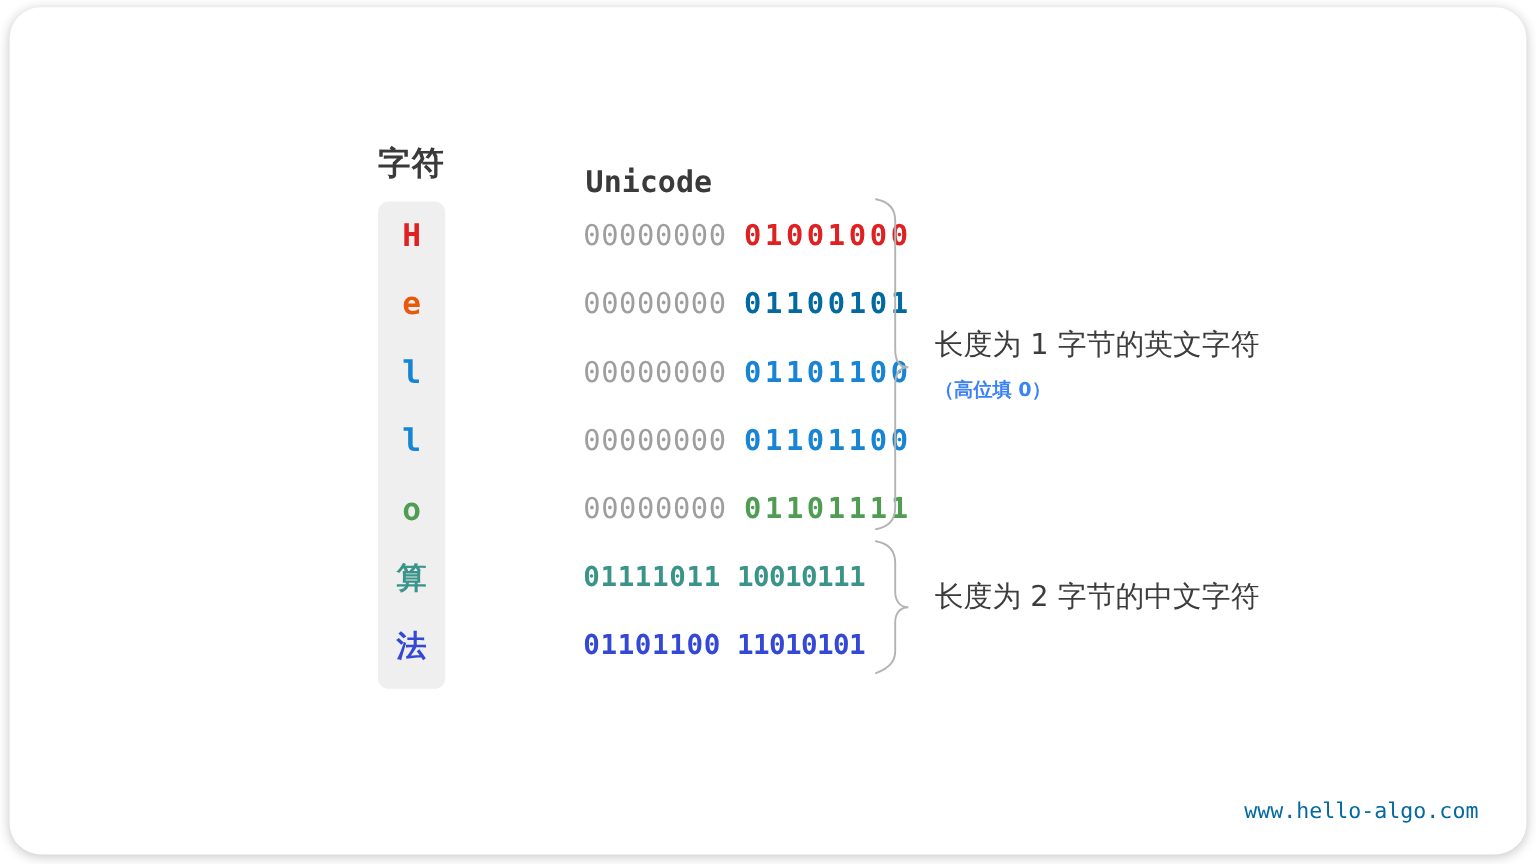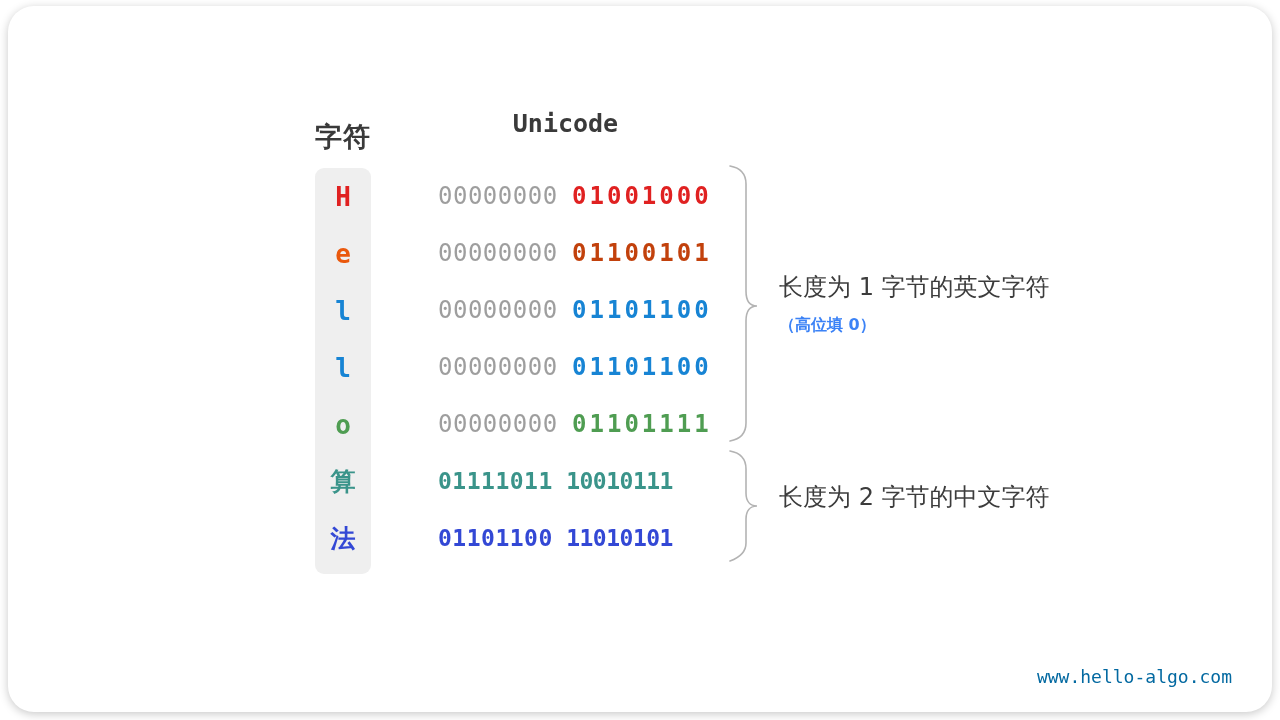--- a/index.html
+++ b/index.html
@@ -13,22 +13,22 @@
     box-shadow:0 2px 10px rgba(0,0,0,0.22);
     padding-left:48px;
   }
   
   .hdr-char{
     position:absolute;left:290px;top:115px;width:90px;height:32px;
     text-align:center;font-size:27px;font-weight:bold;color:#3a3a3a;
     line-height:32px;letter-spacing:1px;
   }
   .hdr-unicode{
-    position:absolute;left:480px;top:102px;width:155px;height:32px;
-    text-align:center;font-size:25px;font-weight:bold;color:#3a3a3a;
+    position:absolute;left:480px;top:130px;width:155px;height:32px;
+    font-size:25px;font-weight:bold;color:#3a3a3a;
     line-height:32px;font-family:"DejaVu Sans Mono","Liberation Mono",monospace;
   }
   
   .char-col-bg{
     position:absolute;left:307px;top:162px;width:56px;height:406px;
     background:#efefef;border-radius:9px;
   }
   .char-col{
     position:absolute;left:307px;top:162px;width:56px;
   }
@@ -44,20 +44,21 @@
     font-size:25px;
   }
   
   .bin-col{
     position:absolute;left:430px;top:162px;width:300px;
   }
   .bin-row{
     height:57px;line-height:57px;white-space:pre;
     font-family:"DejaVu Sans Mono","Liberation Mono",monospace;
     font-size:24px;
+    margin-left:48px;
   }
   .bin-row .b1{font-weight:normal;letter-spacing:0.5px;}
   .bin-row .b2{font-weight:bold;}
   .bin-row.en .b2{letter-spacing:3px;}
   .bin-row.cn{font-size:23px;letter-spacing:-0.5px;}
   .bin-row.cn .b1{font-weight:bold;}
   
   .braces{position:absolute;left:715px;top:155px;width:45px;height:410px;}
   
   .annotation{
@@ -106,21 +107,21 @@
       <div class="char-cell">
           <span class="ch cjk" style="color: rgb(58, 148, 138);">算</span>
         </div>
       <div class="char-cell">
           <span class="ch cjk" style="color: rgb(51, 72, 213);">法</span>
         </div>
     </div>
 
     <div class="bin-col">
       <div class="bin-row en"><span class="b1" style="color: rgb(158, 158, 158);">00000000</span><span> </span><span class="b2" style="color: rgb(224, 33, 33);">01001000</span></div>
-      <div class="bin-row en"><span class="b1" style="color: rgb(158, 158, 158);">00000000</span><span> </span><span class="b2" style="color: #c2410c;">01100101</span></div>
+      <div class="bin-row en"><span class="b1" style="color: rgb(158, 158, 158);">00000000</span><span> </span><span class="b2" style="color: #0369a1;">01100101</span></div>
       <div class="bin-row en"><span class="b1" style="color: rgb(158, 158, 158);">00000000</span><span> </span><span class="b2" style="color: rgb(23, 132, 212);">01101100</span></div>
       <div class="bin-row en"><span class="b1" style="color: rgb(158, 158, 158);">00000000</span><span> </span><span class="b2" style="color: rgb(23, 132, 212);">01101100</span></div>
       <div class="bin-row en"><span class="b1" style="color: rgb(158, 158, 158);">00000000</span><span> </span><span class="b2" style="color: rgb(79, 157, 82);">01101111</span></div>
       <div class="bin-row cn"><span class="b1" style="color: rgb(58, 148, 138);">01111011</span><span> </span><span class="b2" style="color: rgb(58, 148, 138);">10010111</span></div>
       <div class="bin-row cn"><span class="b1" style="color: rgb(51, 72, 213);">01101100</span><span> </span><span class="b2" style="color: rgb(51, 72, 213);">11010101</span></div>
     </div>
 
     <svg class="braces" viewBox="0 0 45 410" xmlns="http://www.w3.org/2000/svg">
       <path d="M7,5 C18,7 23,13 23,23 L23,130 C23,140 27,145 34,145 C27,145 23,150 23,160 L23,262 C23,272 18,278 7,280" fill="none" stroke="#b3b3b3" stroke-width="1.6" stroke-linecap="round"></path>
       <path d="M7,290 C18,292 23,298 23,308 L23,332 C23,340 27,345 34,345 C27,345 23,350 23,358 L23,382 C23,390 18,396 7,400" fill="none" stroke="#b3b3b3" stroke-width="1.6" stroke-linecap="round"></path>

